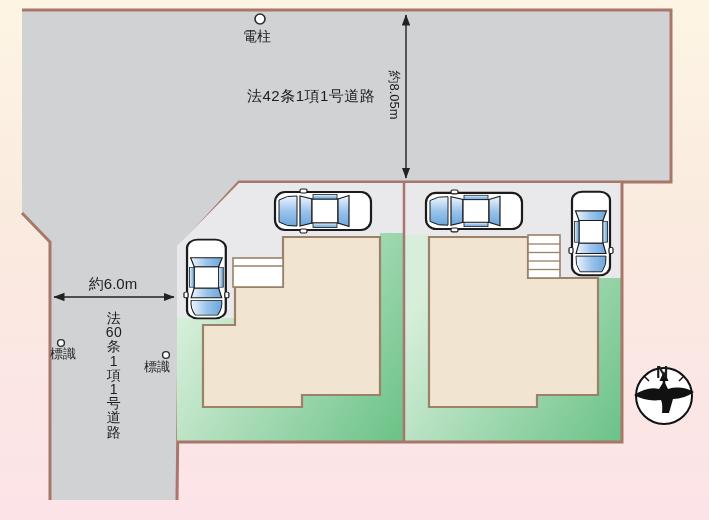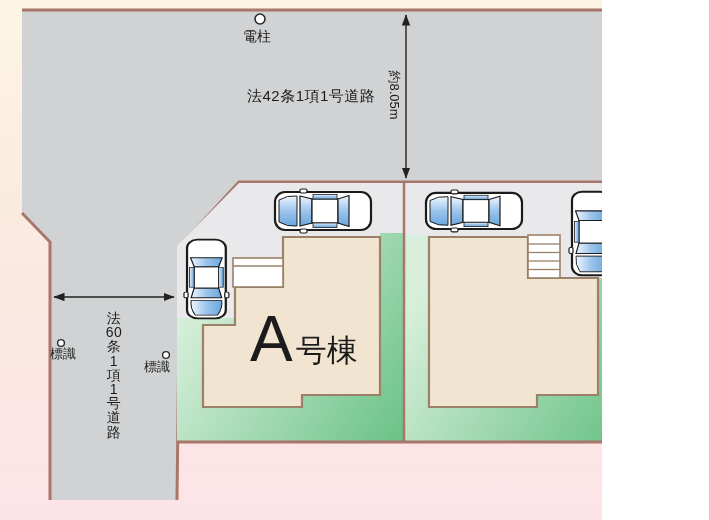--- a/index.html
+++ b/index.html
@@ -9,21 +9,21 @@
     --road-fill:#d0d2d4;
     --border-brown:#a8766b;
     --parking-fill:#e9e9eb;
     --building-fill:#f1e5d2;
     --building-stroke:#9a8168;
     --ink:#1c1c1c;
   }
   html,body{margin:0;padding:0;}
   body{font-family:"Liberation Sans","DejaVu Sans",sans-serif;color:var(--ink);}
   #stage{
-    position:relative;width:602px;height:520px;overflow:hidden;
+    position:relative;width:709px;height:520px;overflow:hidden;
     background:linear-gradient(180deg,var(--bg-top) 0%,var(--bg-mid) 45%,var(--bg-bottom) 100%);
   }
   #plan-svg{position:absolute;left:0;top:0;}
   .lbl{position:absolute;white-space:nowrap;color:var(--ink);}
   .lbl-pole{left:243px;top:28px;font-size:14px;}
   .lbl-top-road{left:247px;top:87px;font-size:15px;letter-spacing:.5px;text-align:right;}
   .lbl-top-width{left:344px;top:86px;width:100px;text-align:center;font-size:13px;
     transform:rotate(90deg);transform-origin:50% 50%;}
   .lbl-left-width{left:63px;top:275px;width:100px;text-align:center;font-size:15px;}
   .lbl-left-road{left:103px;top:311px;width:22px;text-align:center;font-size:14px;line-height:14.2px;letter-spacing:.5px;}
@@ -122,34 +122,32 @@
       </g>
       <path d="M634,395 Q648,386 659,389 L664,381 L668,389 Q681,385 694,392
                Q684,399 673,399 Q671,406 669,413 L662,413 Q663,405 661,400
                Q646,402 634,395 Z" fill="#111"></path>
     </g>
   </svg>
 
   <div class="lbl lbl-pole">電柱</div>
   <div class="lbl lbl-top-road">法42条1項1号道路</div>
   <div class="lbl lbl-top-width">約8.05m</div>
+  <div class="lbl lbl-left-width">約6.0m</div>
 
   <div class="lbl lbl-left-road">
     <div>法</div>
     <div>60</div>
     <div>条</div>
     <div>1</div>
     <div>項</div>
     <div>1</div>
     <div>号</div>
     <div>道</div>
     <div>路</div>
   </div>
 
   <div class="lbl lbl-sign-1">標識</div>
   <div class="lbl lbl-sign-2">標識</div>
 
-  <div class="lot-name lot-a-name">
-    <span class="letter">A</span><span class="suffix">号棟</span>
-  </div>
 
   <div class="lbl lbl-north">N</div>
 </div>
 
 </body></html>

